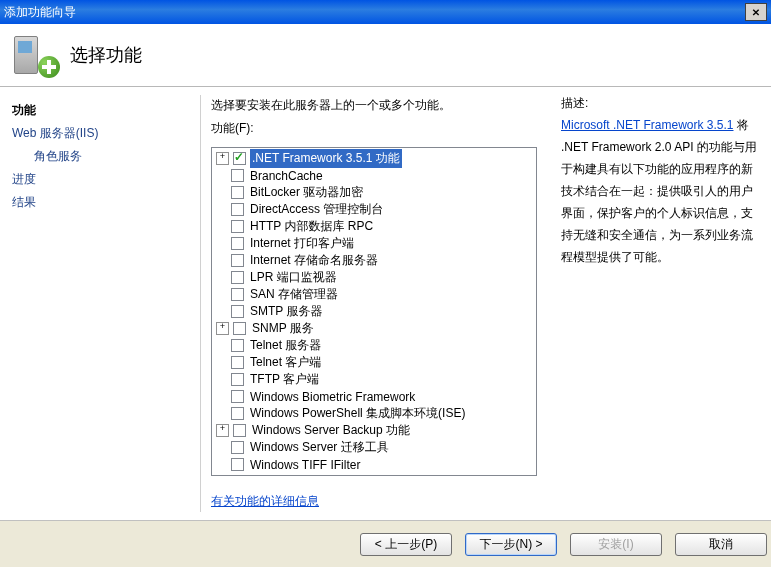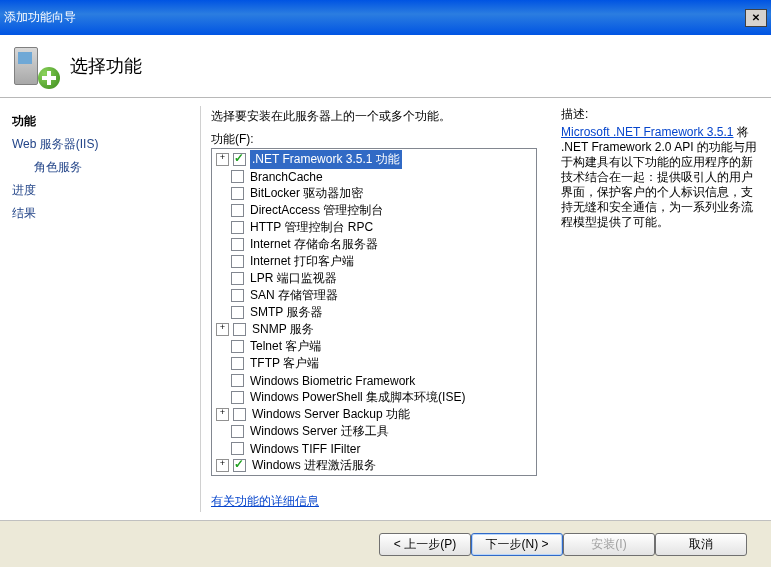--- a/index.html
+++ b/index.html
@@ -1,52 +1,52 @@
 <!DOCTYPE html>
 <html><head>
 <meta charset="utf-8">
 <style>
 html,body{margin:0;padding:0;font-family:"Microsoft YaHei",SimSun,Tahoma,sans-serif;font-size:12px;background:#ece9d8;color:#000;overflow:hidden}
 .window{width:771px;height:567px;background:#f0f0f0;display:flex;flex-direction:column;box-sizing:border-box}
-.titlebar{height:35px;background:linear-gradient(#0054e3,#2b7de0 40%,#0054e3);color:#fff;display:flex;align-items:center;padding:0 4px;font-size:12px}
+.titlebar{height:24px;background:linear-gradient(#0054e3,#2b7de0 40%,#0054e3);color:#fff;display:flex;align-items:center;padding:0 4px;font-size:12px}
 .titlebar .spacer{flex:1}
 .close-btn{width:20px;height:16px;background:#d6d3ce;border:1px solid #404040;color:#000;display:flex;align-items:center;justify-content:center;font-family:Arial;font-size:10px;font-weight:bold;cursor:default}
 .banner{height:62px;background:#fff;display:flex;align-items:center;padding:0 14px;border-bottom:1px solid #b8b8b8}
 .banner-icon{width:42px;height:42px;position:relative;margin-right:14px}
 .server{position:absolute;left:0;top:2px;width:22px;height:36px;background:linear-gradient(#d8d8d8,#a8a8a8);border:1px solid #808080;border-radius:2px}
 .server::before{content:"";position:absolute;left:3px;top:4px;width:14px;height:12px;background:#6fa8d6}
 .plus{position:absolute;right:-4px;bottom:-2px;width:22px;height:22px;border-radius:50%;background:radial-gradient(circle at 30% 30%,#8bd35b,#3a8a1a)}
 .plus::before,.plus::after{content:"";position:absolute;background:#fff}
 .plus::before{left:9px;top:4px;width:4px;height:14px}
 .plus::after{left:4px;top:9px;width:14px;height:4px}
 .banner-title{font-size:18px;color:#000000}
 .body{flex:1;display:flex;background:#fff;overflow:hidden}
 .sidebar{width:200px;padding:12px 0 0 12px;font-size:12px;box-sizing:border-box}
 .sidebar-item{padding:3px 0;color:#224488;cursor:default}
 .sidebar-item.current{font-weight:bold;color:#000}
 .sidebar-item.indent{padding-left:22px}
 .sep-v{width:1px;background:#d0d0d0;margin:8px 0}
 .main{flex:1;display:flex;padding:8px 14px 10px 10px;box-sizing:border-box;overflow:hidden}
 .features-col{flex:1;display:flex;flex-direction:column;min-width:0}
 .instr{margin:2px 0 6px 0}
-.lbl{margin-bottom:0}
+.lbl{margin-bottom:10px}
 .tree{flex:1;border:1px solid #828790;background:#fff;overflow:auto;padding:2px 0 2px 0;font-family:Tahoma,SimSun,sans-serif}
 .row{display:flex;align-items:center;height:17px;padding:0 4px;font-size:12px}
 .exp{width:11px;height:11px;border:1px solid #919191;margin-right:4px;font-size:9px;line-height:9px;text-align:center;font-family:Courier New;background:#fff;flex:none}
 .exp.none{border:none;background:transparent}
 .cb{width:13px;height:13px;border:1px solid #828790;margin-right:4px;flex:none;background:#fff;position:relative;box-sizing:border-box}
 .cb.checked::after{content:"✓";position:absolute;left:0;top:-3px;font-size:12px;font-weight:bold;color:#21a121}
 .txt{white-space:nowrap;padding:1px 2px}
 .txt.sel{background:#316ac5;color:#fff}
 .link{color:#0645cc;text-decoration:underline;margin-top:17px;cursor:default}
 .desc-col{width:196px;margin-left:24px}
 .desc-lbl{margin-bottom:2px}
 .desc-link{color:#0645cc;text-decoration:underline}
-.desc-text{margin-top:4px;font-size:12px;line-height:15px}
-.footer{height:46px;border-top:1px solid #c0c0c0;background:#ece9d8;display:flex;align-items:center;justify-content:flex-end;padding:0 24px;gap:0}
+.desc-text{margin-top:4px;font-size:12px;line-height:22px}
+.footer{height:46px;border-top:1px solid #c0c0c0;background:#ece9d8;display:flex;align-items:center;justify-content:flex-end;padding:0 4px;gap:13px}
 .btn{min-width:92px;height:23px;border:1px solid #707070;background:linear-gradient(#fff,#e3e3e3);font-size:12px;font-family:inherit;border-radius:3px;padding:0 6px;cursor:default}
 .btn.default{border:1px solid #3169c6;box-shadow:0 0 0 1px #b8d6fb inset}
 .btn:disabled{color:#a0a0a0}
 </style>
 </head>
 <body>
 <div class="window">
 
 <div class="titlebar">
   <span>添加功能向导</span>
@@ -92,51 +92,56 @@
               <span class="txt">BitLocker 驱动器加密</span>
             </div>
             <div class="row">
               <div class="exp none"></div>
               <div class="cb"></div>
               <span class="txt">DirectAccess 管理控制台</span>
             </div>
             <div class="row">
               <div class="exp none"></div>
               <div class="cb"></div>
-              <span class="txt">HTTP 管理控制台 RPC</span>
+              <span class="txt">HTTP 内部数据库 RPC</span>
+            </div>
+            <div class="row">
+              <div class="exp none"></div>
+              <div class="cb"></div>
+              <span class="txt">Internet 打印客户端</span>
             </div>
             <div class="row">
               <div class="exp none"></div>
               <div class="cb"></div>
               <span class="txt">Internet 存储命名服务器</span>
             </div>
             <div class="row">
               <div class="exp none"></div>
               <div class="cb"></div>
-              <span class="txt">Internet 打印客户端</span>
-            </div>
-            <div class="row">
-              <div class="exp none"></div>
-              <div class="cb"></div>
               <span class="txt">LPR 端口监视器</span>
             </div>
             <div class="row">
               <div class="exp none"></div>
               <div class="cb"></div>
               <span class="txt">SAN 存储管理器</span>
             </div>
             <div class="row">
               <div class="exp none"></div>
               <div class="cb"></div>
               <span class="txt">SMTP 服务器</span>
             </div>
             <div class="row">
               <div class="exp">+</div>
               <div class="cb"></div>
               <span class="txt">SNMP 服务</span>
+            </div>
+            <div class="row">
+              <div class="exp none"></div>
+              <div class="cb"></div>
+              <span class="txt">Telnet 服务器</span>
             </div>
             <div class="row">
               <div class="exp none"></div>
               <div class="cb"></div>
               <span class="txt">Telnet 客户端</span>
             </div>
             <div class="row">
               <div class="exp none"></div>
               <div class="cb"></div>
               <span class="txt">TFTP 客户端</span>

